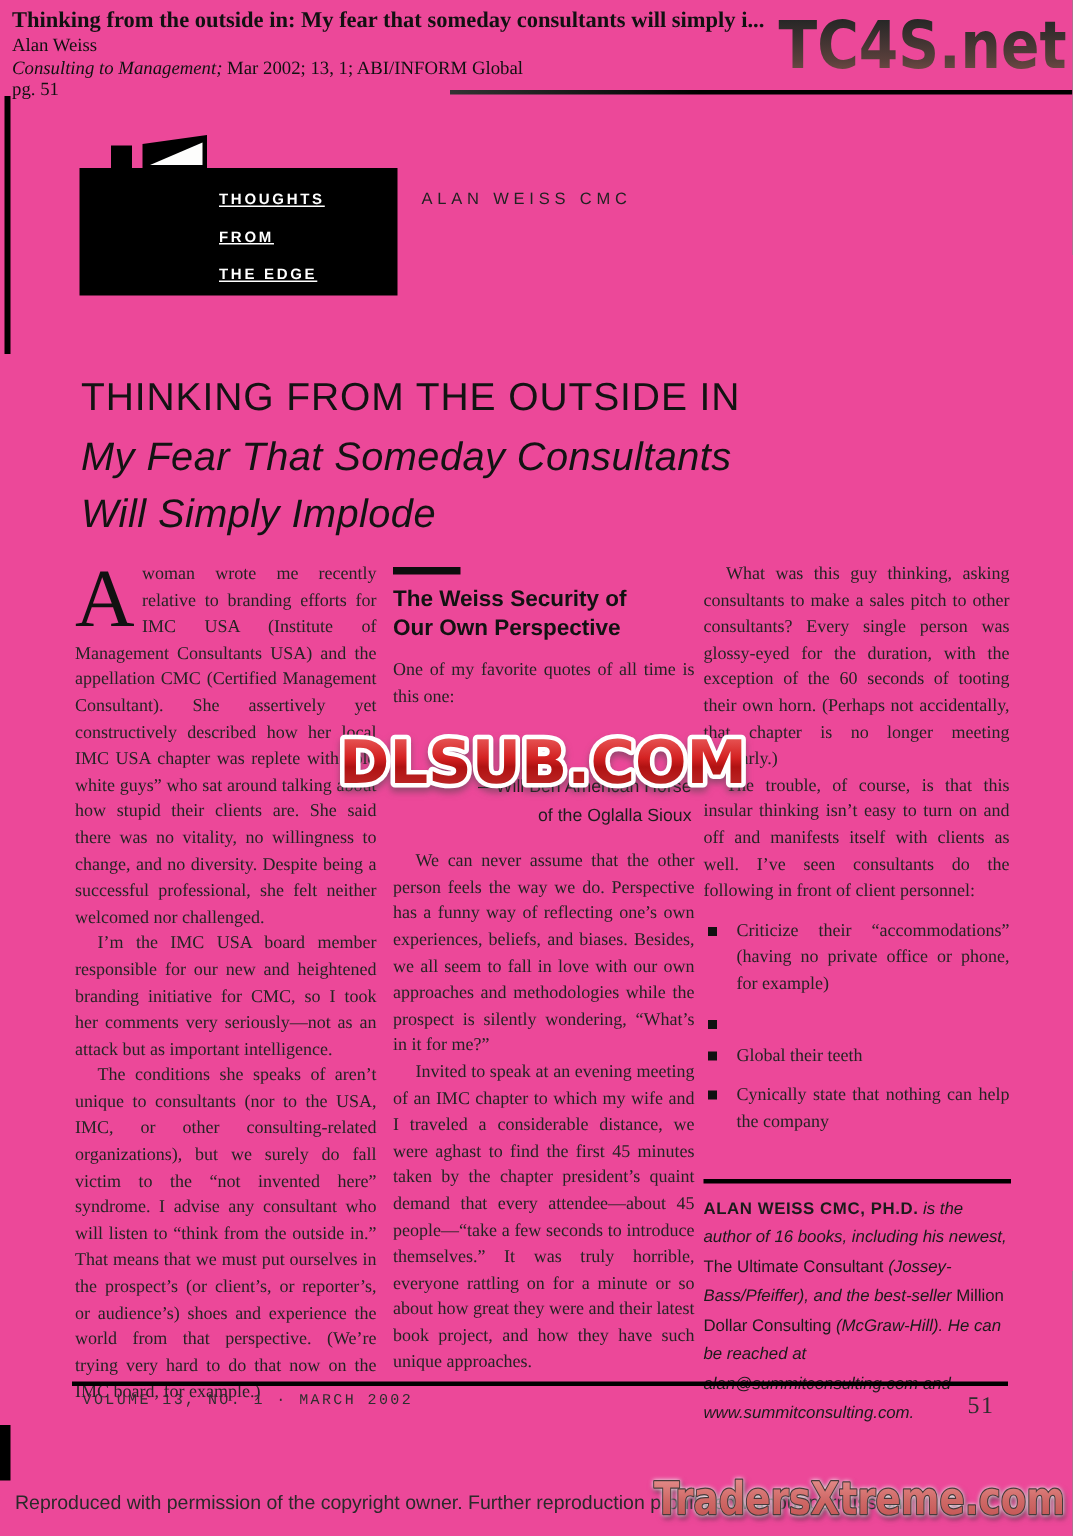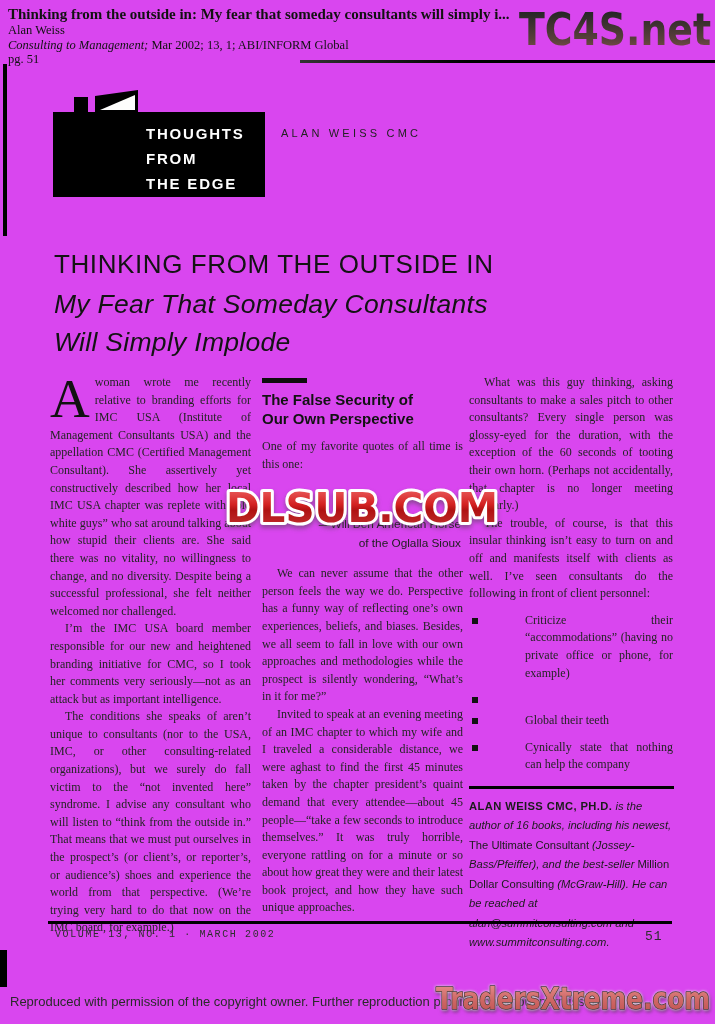--- a/index.html
+++ b/index.html
@@ -1,39 +1,39 @@
 <!DOCTYPE html>
 <html><head>
 <meta charset="utf-8">
 <style>
   * { margin:0; padding:0; box-sizing:border-box; }
   html,body { background:#888; }
   .page {
     position:relative; width:715px; height:1024px; margin:0 auto;
-    background:#d946ef; overflow:hidden;
+    background:#ec4899; overflow:hidden;
     font-family:"Liberation Serif", serif; color:#222;
   }
   .abs { position:absolute; }
 
   
   .scan-header { left:8px; top:5px; width:520px; color:#111; }
   .scan-title { font-weight:bold; font-size:15px; line-height:18px; font-family:"Liberation Serif",serif; }
   .scan-line  { font-size:12.5px; line-height:14.5px; }
   .it { font-style:italic; }
 
   
   .top-rule    { left:300px; top:60px; width:415px; height:3px; background:linear-gradient(to right,#333 0,#000 40%,#000 100%); }
   .left-bar    { left:3px; top:64px; width:4px; height:172px; background:#000; }
   .bottom-bar  { left:0; top:950px; width:7px; height:37px; background:#000; }
   .footer-rule { left:48px; top:921px; width:624px; height:2.5px; background:#000; }
 
   
   .logo-svg { left:50px; top:88px; }
   .logo-text { left:146px; top:121px; color:#fff; font-family:"Liberation Sans",sans-serif;
-               font-weight:bold; font-size:15px; line-height:25px; letter-spacing:1.8px; }
+               font-weight:bold; font-size:10px; line-height:25px; letter-spacing:1.8px;text-decoration:underline; }
   .byline { left:281px; top:127px; font-family:"Liberation Sans",sans-serif; font-size:11px;
             letter-spacing:3.2px; color:#222; }
 
   
   .title-block { left:54px; top:249px; width:560px; color:#131313; font-family:"Liberation Sans",sans-serif; }
   .main-title { font-size:26px; font-weight:400; letter-spacing:0.6px; line-height:30px; }
   .sub-title  { font-size:26.5px; font-style:italic; font-weight:400; line-height:38px; margin-top:6px; letter-spacing:0.3px; }
 
   
   .col { position:absolute; top:374px; font-size:12px; line-height:17.6px;
@@ -45,35 +45,35 @@
   .para + .para, .indent { text-indent:15px; }
   .dropcap { float:left; font-size:55px; line-height:44px; padding:3px 5px 0 0; color:#111; }
 
   .rule-small { width:45px; height:5px; background:#0d0d0d; margin:4px 0 8px; }
   .col-heading { font-family:"Liberation Sans",sans-serif; font-weight:bold; font-size:15px;
                  line-height:18.5px; color:#121212; margin-bottom:10px; text-align:left; }
   .quote-space { height:42px; }
   .attribution { text-align:right; font-family:"Liberation Sans",sans-serif; font-size:11.8px;
                  line-height:19px; margin:0 2px 12px 0; color:#1d1d1d; }
 
-  .bullet { display:flex; margin-top:9px;gap:34px; }
+  .bullet { display:flex; margin-top:9px; }
   .bullet .sq { width:6px; height:6px; background:#111; margin:6px 13px 0 3px; flex:none; }
   .bullet .bt { flex:1; text-align:justify; }
 
   
   .bio { left:469px; top:786px; width:205px; font-family:"Liberation Sans",sans-serif;
          font-size:11.2px; line-height:19.5px; color:#1b1b1b; font-style:italic; }
   .bio-rule { width:205px; height:2.5px; background:#000; margin-bottom:8px; }
   .bio-name { font-style:normal; font-weight:bold; letter-spacing:0.4px; }
   .bio-roman { font-style:normal; }
 
   
   .footer-vol { left:55px; top:929px; font-family:Liberation Mono, monospace; font-size:10px;
                 letter-spacing:1.6px; color:#2e2e2e; }
-  .footer-pg  { left:645px; top:929px; font-family:Liberation Mono, monospace; font-size:13px;
+  .footer-pg  { left:645px; top:929px; font-family:Liberation Serif, serif; font-size:16px;
                 letter-spacing:1px; color:#2e2e2e; }
   .copyright  { left:10px; top:994px; font-family:"Liberation Sans",sans-serif; font-size:13px; color:#2a2a2a; }
 
   
   .wm-tc4s   { left:515px; top:2px; }
   .wm-dlsub  { left:219px; top:479px; z-index:30;
                filter:drop-shadow(0 3px 2px rgba(70,70,70,0.5)); }
   .wm-traders{ left:432px; top:976px; z-index:30;
                filter:drop-shadow(0 0 1.5px #fff) drop-shadow(1px 2px 1.5px rgba(40,40,40,0.55)); }
   svg text { font-family:"DejaVu Sans","Liberation Sans",sans-serif; font-weight:bold; }
@@ -127,21 +127,21 @@
 
   <div class="col col1">
     <p class="para"><span class="dropcap">A</span><span>woman wrote me recently relative to branding efforts for IMC USA (Institute of Management Consultants USA) and the appellation CMC (Certified Management Consultant). She assertively yet constructively described how her local IMC USA chapter was replete with “old white guys” who sat around talking about how stupid their clients are. She said there was no vitality, no willingness to change, and no diversity. Despite being a successful professional, she felt neither welcomed nor challenged.</span></p>
     <p class="para indent">I’m the IMC USA board member responsible for our new and heightened branding initiative for CMC, so I took her comments very seriously—not as an attack but as important intelligence.</p>
     <p class="para indent">The conditions she speaks of aren’t unique to consultants (nor to the USA, IMC, or other consulting-related organizations), but we surely do fall victim to the “not invented here” syndrome. I advise any consultant who will listen to “think from the outside in.” That means that we must put ourselves in the prospect’s (or client’s, or reporter’s, or audience’s) shoes and experience the world from that perspective. (We’re trying very hard to do that now on the IMC board, for example.)</p>
   </div>
 
   <div class="col col2">
     <div class="rule-small"></div>
     <div class="col-heading">
-      <div>The False Security of</div>
+      <div>The Weiss Security of</div>
       <div>Our Own Perspective</div>
     </div>
     <p class="para">One of my favorite quotes of all time is this one:</p>
     <div class="quote-space"></div>
     <div class="attribution">
       <div>—Will Ben American Horse</div>
       <div>of the Oglalla Sioux</div>
     </div>
     <p class="para indent">We can never assume that the other person feels the way we do. Perspective has a funny way of reflecting one’s own experiences, beliefs, and biases. Besides, we all seem to fall in love with our own approaches and methodologies while the prospect is silently wondering, “What’s in it for me?”</p>
     <p class="para indent">Invited to speak at an evening meeting of an IMC chapter to which my wife and I traveled a considerable distance, we were aghast to find the first 45 minutes taken by the chapter president’s quaint demand that every attendee—about 45 people—“take a few seconds to introduce themselves.” It was truly horrible, everyone rattling on for a minute or so about how great they were and their latest book project, and how they have such unique approaches.</p>

